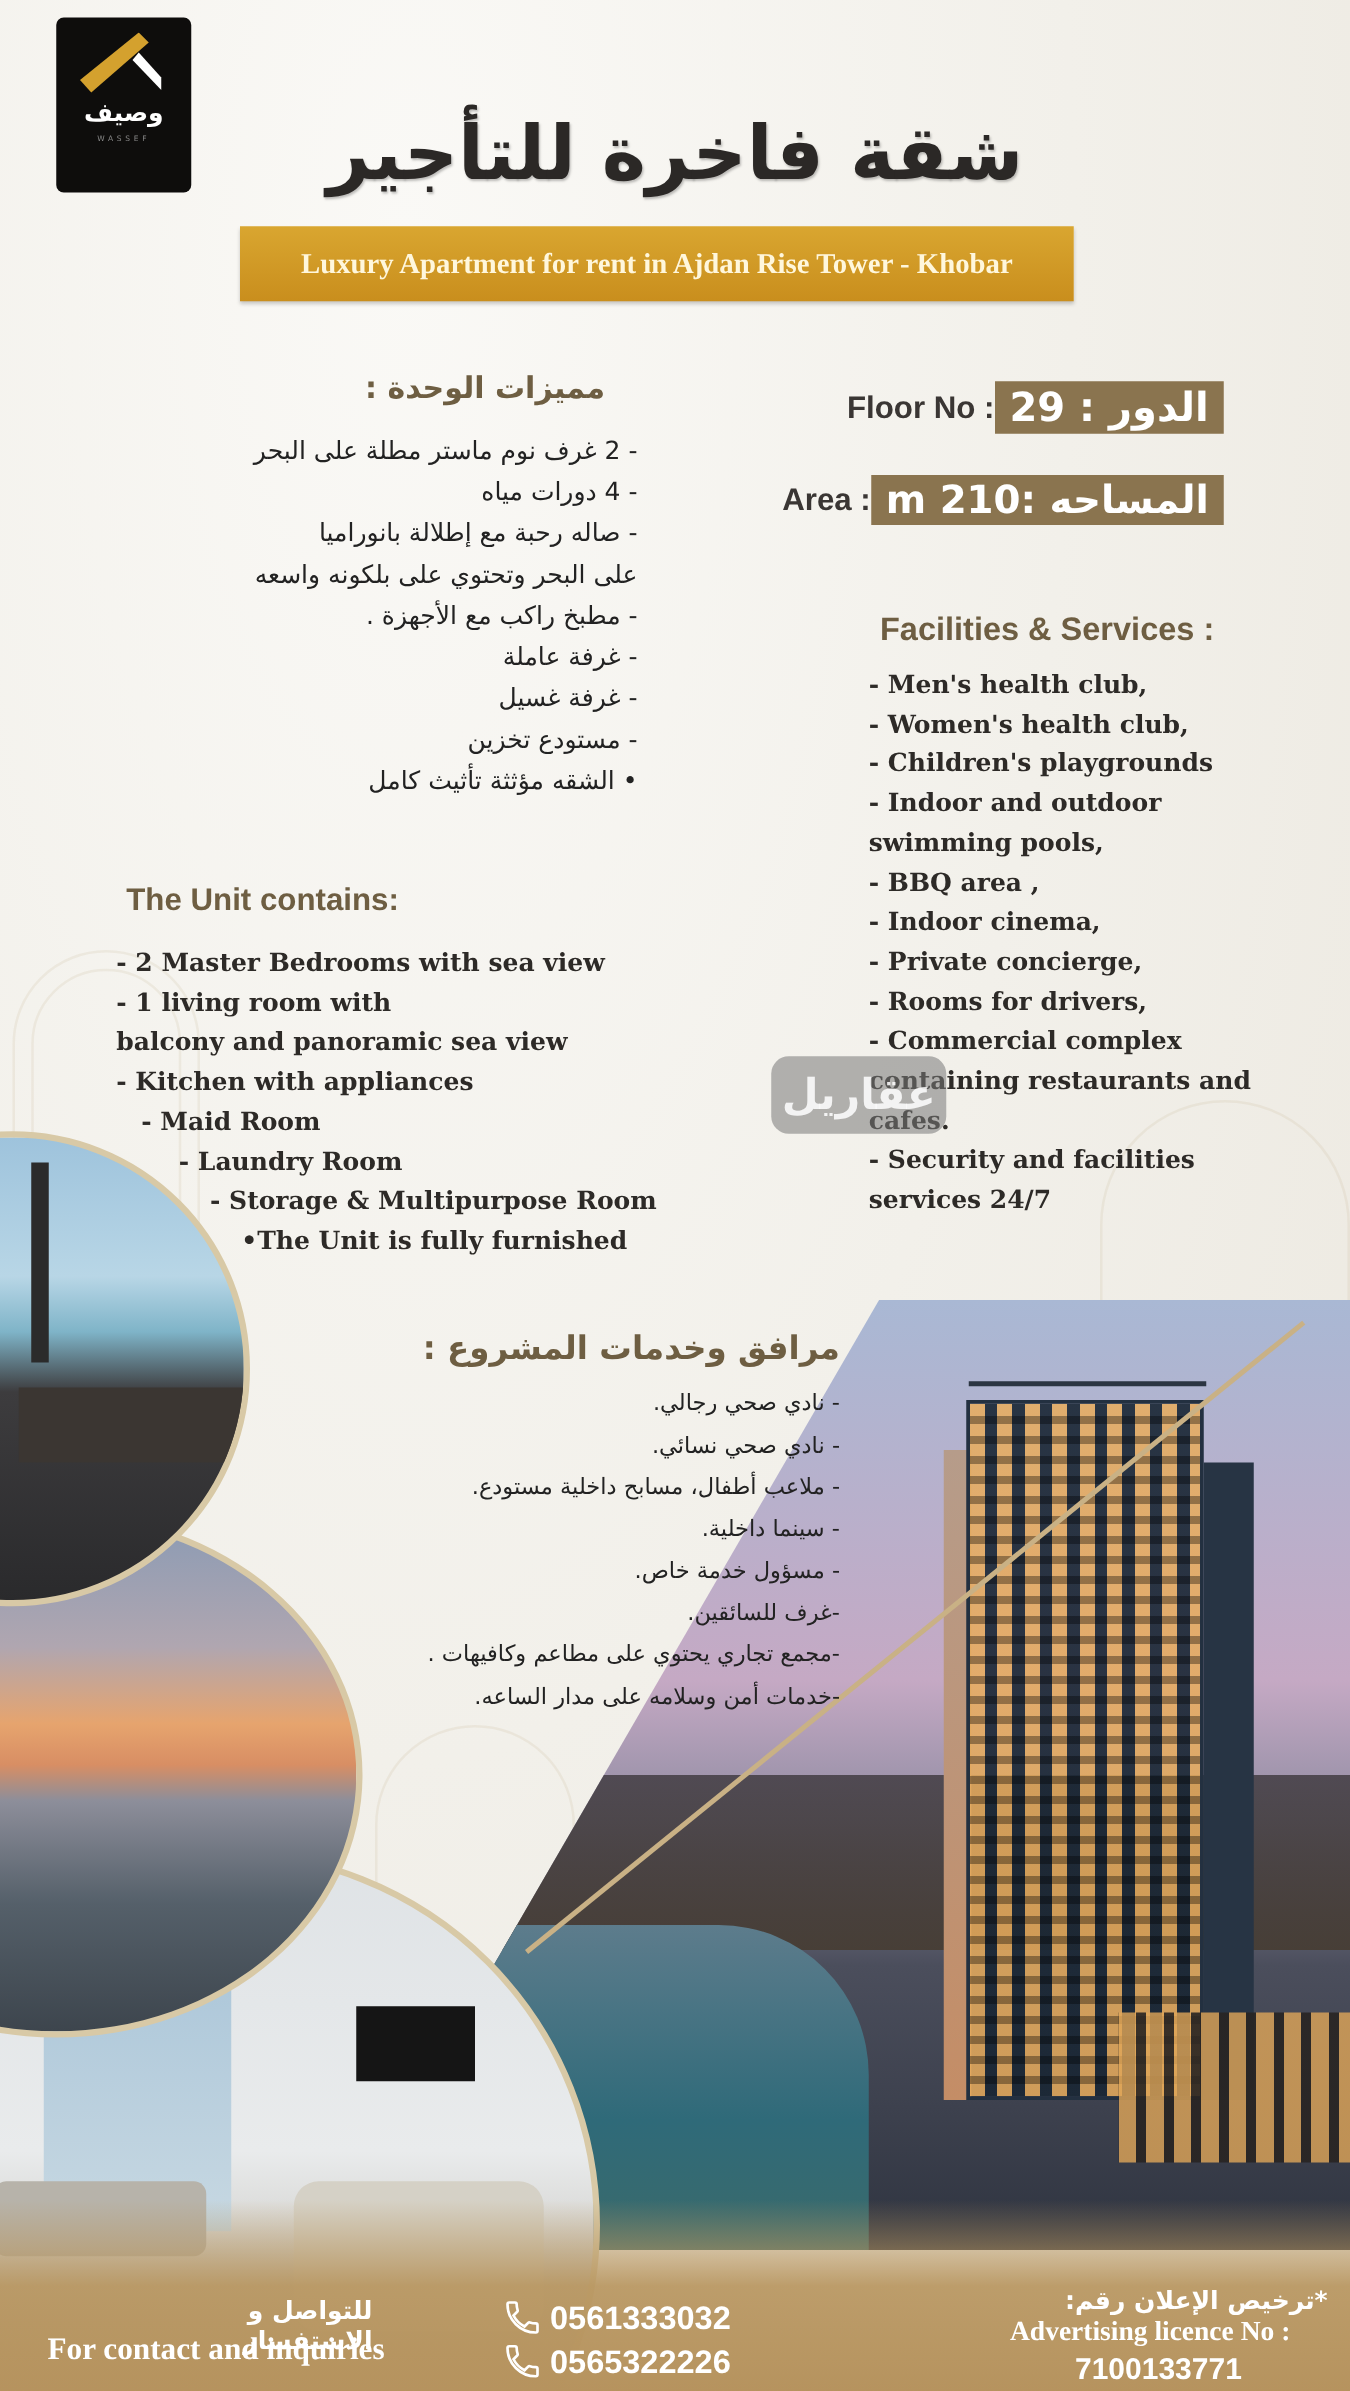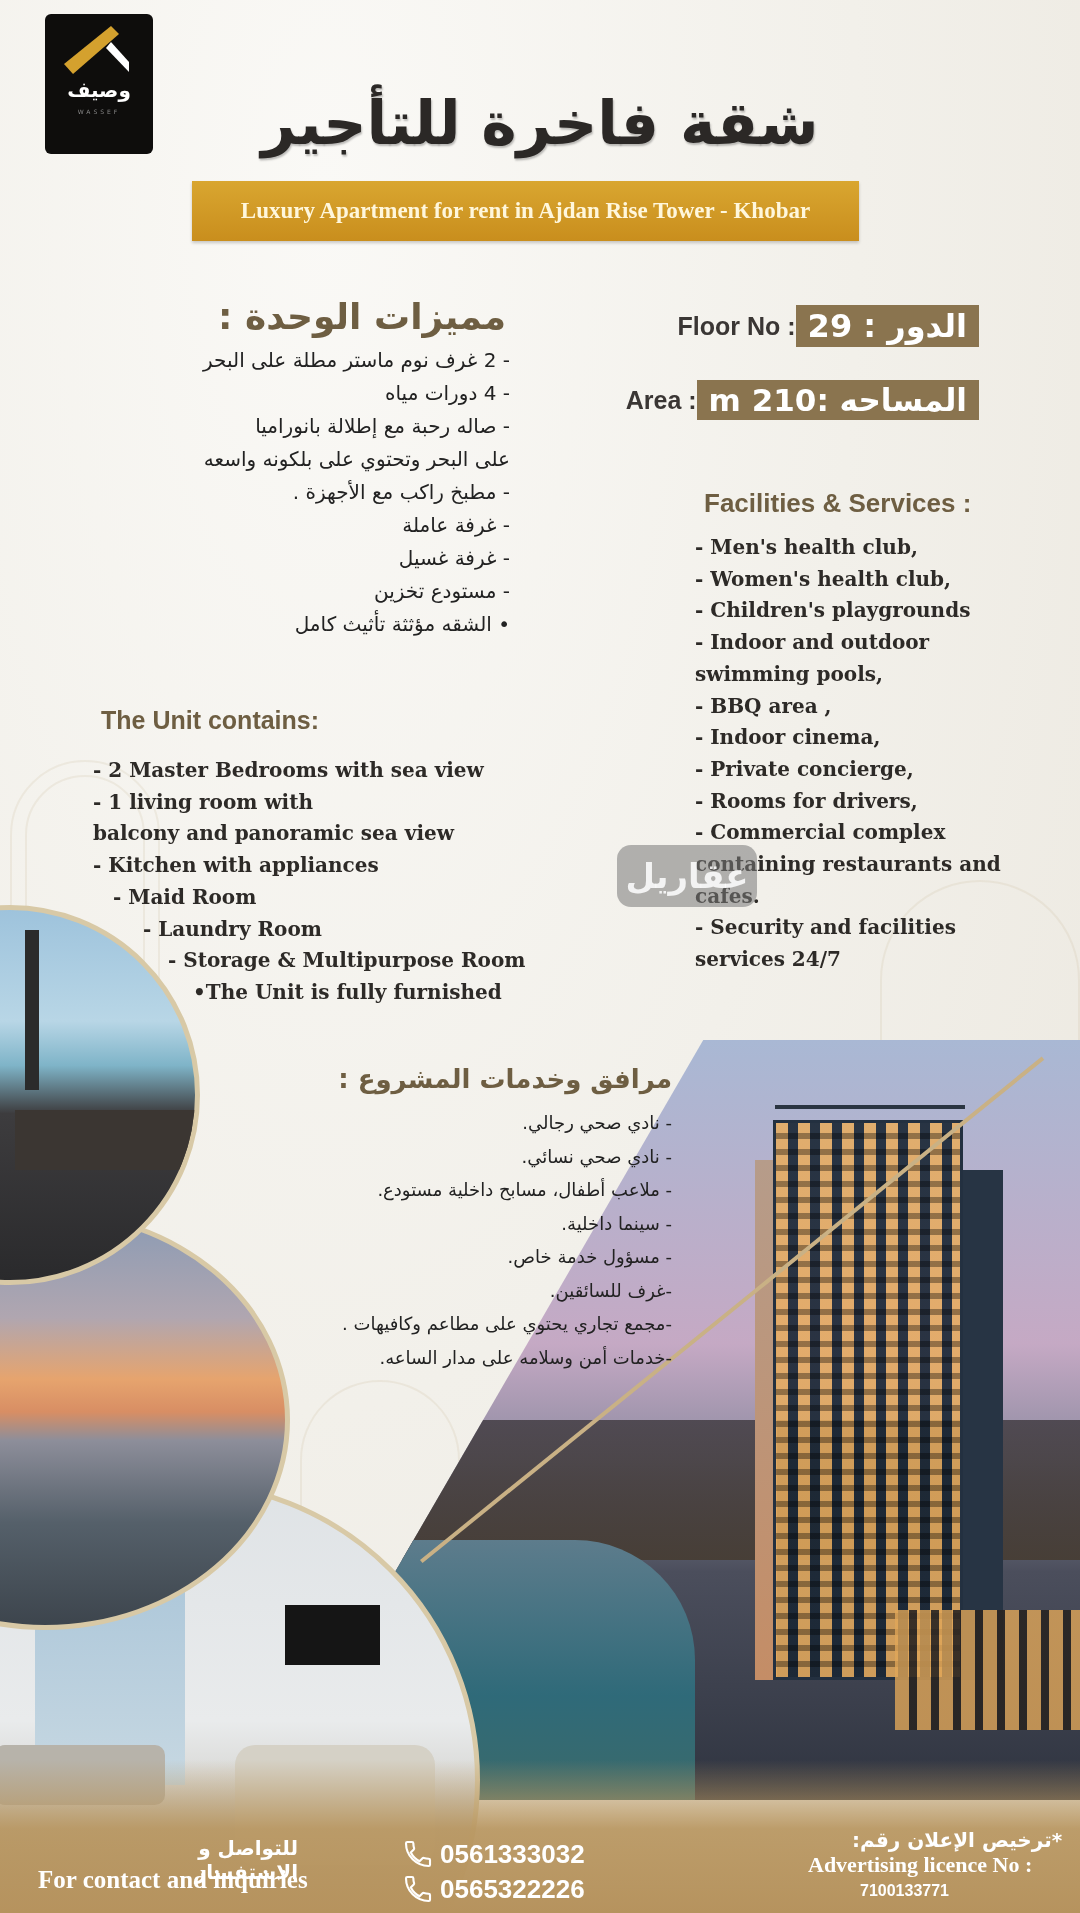--- a/index.html
+++ b/index.html
@@ -115,21 +115,21 @@
 
     .footer {
       position: absolute; left: 0; top: 1760px; width: 1080px; height: 153px;
       background: linear-gradient(180deg, rgba(196,160,110,0) 0%, rgba(184,150,96,0.92) 45%, #b6935e 100%);
     }
     .contact-ar { position: absolute; left: 98px; top: 1836px; width: 200px; direction: rtl; color: #fff; font-size: 20px; font-weight: bold; }
     .contact-en { position: absolute; left: 38px; top: 1866px; color: #fff; font-family: "Liberation Serif", serif; font-weight: bold; font-size: 25px; }
     .phone { position: absolute; left: 402px; display: flex; align-items: center; gap: 6px; color: #fff; font-size: 26px; font-weight: bold; font-family: "Liberation Sans", sans-serif; }
     .licence-ar { position: absolute; left: 852px; top: 1828px; direction: rtl; color: #fff; font-size: 20px; font-weight: bold; white-space: nowrap; }
     .licence-en { position: absolute; left: 808px; top: 1852px; color: #fff; font-family: "Liberation Serif", serif; font-weight: bold; font-size: 22px; white-space: nowrap; }
-    .licence-no { position: absolute; left: 860px; top: 1882px; color: #fff; font-family: "Liberation Sans", sans-serif; font-weight: bold; font-size: 16px; }
+    .licence-no { position: absolute; left: 860px; top: 1882px; color: #fff; font-family: "Liberation Sans", sans-serif; font-weight: bold; font-size: 24px; }
   </style>
 </head>
 <body>
 
 <div class="bg"></div>
 
 <div class="arches" style="left:10px; top:760px; width:150px; height:300px;"></div>
 <div class="arches" style="left:25px; top:775px; width:120px; height:280px;"></div>
 <div class="arches" style="left:300px; top:1380px; width:160px; height:260px;"></div>
 <div class="arches" style="left:880px; top:880px; width:200px; height:280px;"></div>
@@ -141,21 +141,21 @@
   </svg>
   <div class="logo-text">وصيف</div>
   <div class="logo-sub">WASSEF</div>
 </div>
 
 <div class="main-title">شقة فاخرة للتأجير</div>
 <div class="banner">
   <span>Luxury Apartment for rent in Ajdan Rise Tower - Khobar</span>
 </div>
 
-<div class="ar-heading" style="right:574px; top:296px; font-size:36px;margin-left:40px;">مميزات الوحدة :</div>
+<div class="ar-heading" style="right:596px; top:296px; font-size:24px;margin-left:40px;">مميزات الوحدة :</div>
 <div class="ar-list" style="right:570px; top:344px;">
   <div>- 2 غرف نوم ماستر مطلة على البحر</div>
   <div>- 4 دورات مياه</div>
   <div>- صاله رحبة مع إطلالة بانوراميا</div>
   <div>على البحر وتحتوي على بلكونه واسعه</div>
   <div>- مطبخ راكب مع الأجهزة .</div>
   <div>- غرفة عاملة</div>
   <div>- غرفة غسيل</div>
   <div>- مستودع تخزين</div>
   <div>• الشقه مؤثثة تأثيث كامل</div>

